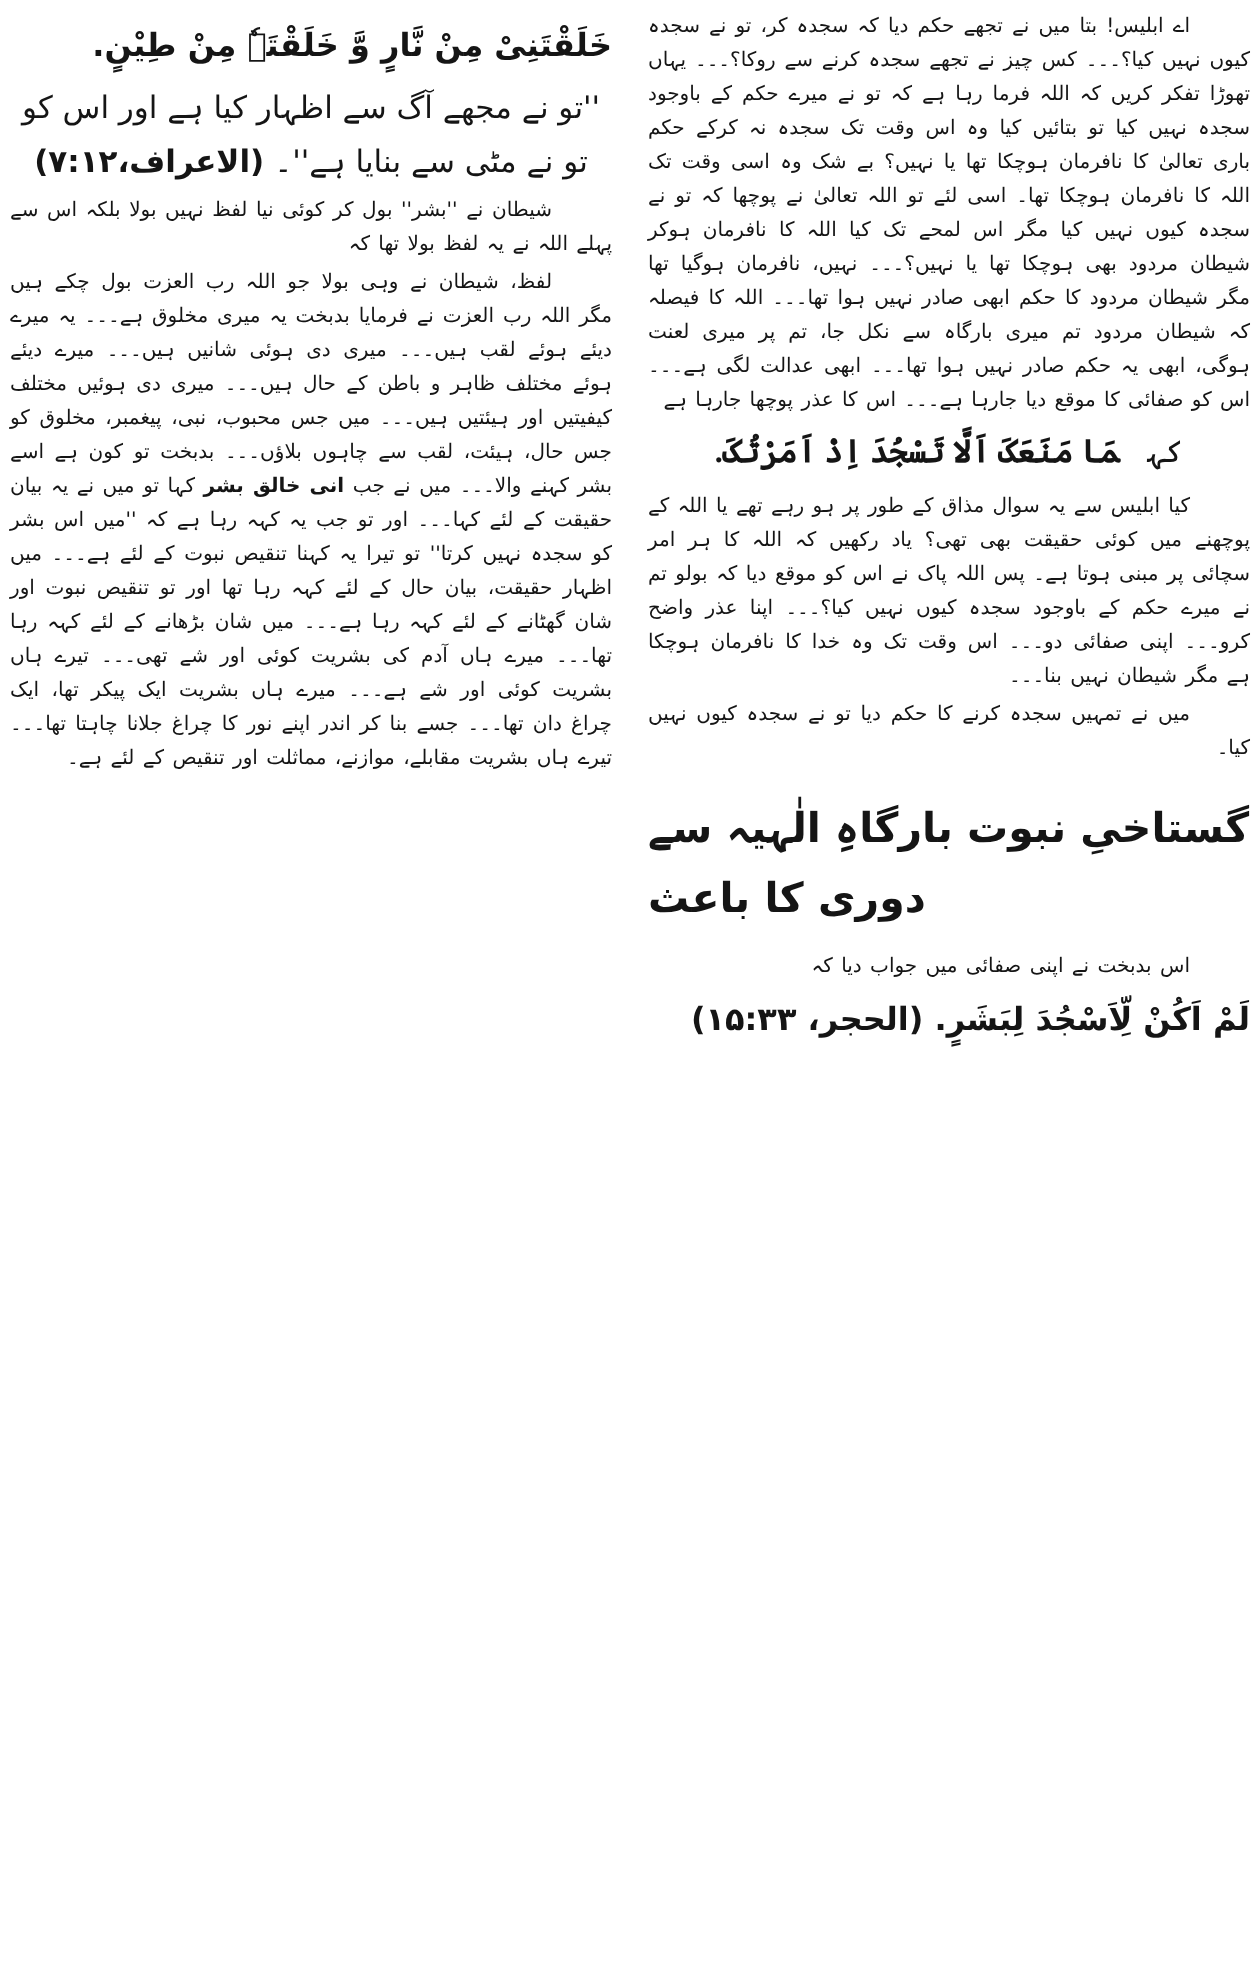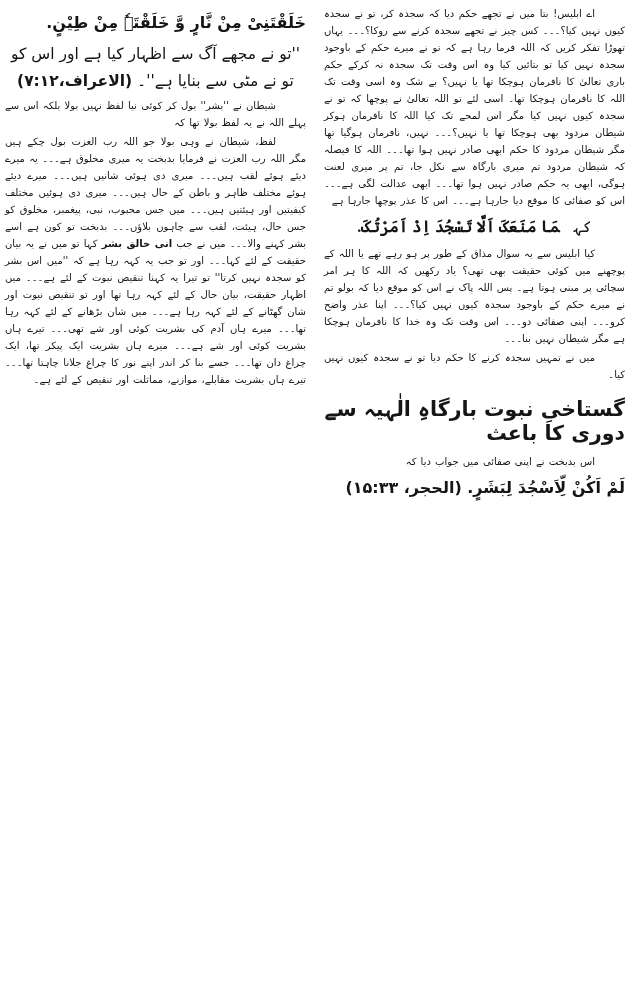--- a/index.html
+++ b/index.html
@@ -48,22 +48,22 @@
   .translation {
     font-size: 15.5px;
     line-height: 26.5px;
     text-align: center;
     margin: 1px 0 3px 0;
   }
   .verse-ref { font-weight: 700; }
   .section-heading {
     font-weight: 700;
     font-size: 20.5px;
-    line-height: 24px;
-    text-align: right;
+    line-height: 35px;
+    text-align: left;
     margin: 14px 0 8px 0;
   }
   .bold-run { font-weight: 700; }
 </style>
 </head>
 <body>
 
 <div class="page">
   <div class="cols">
 

